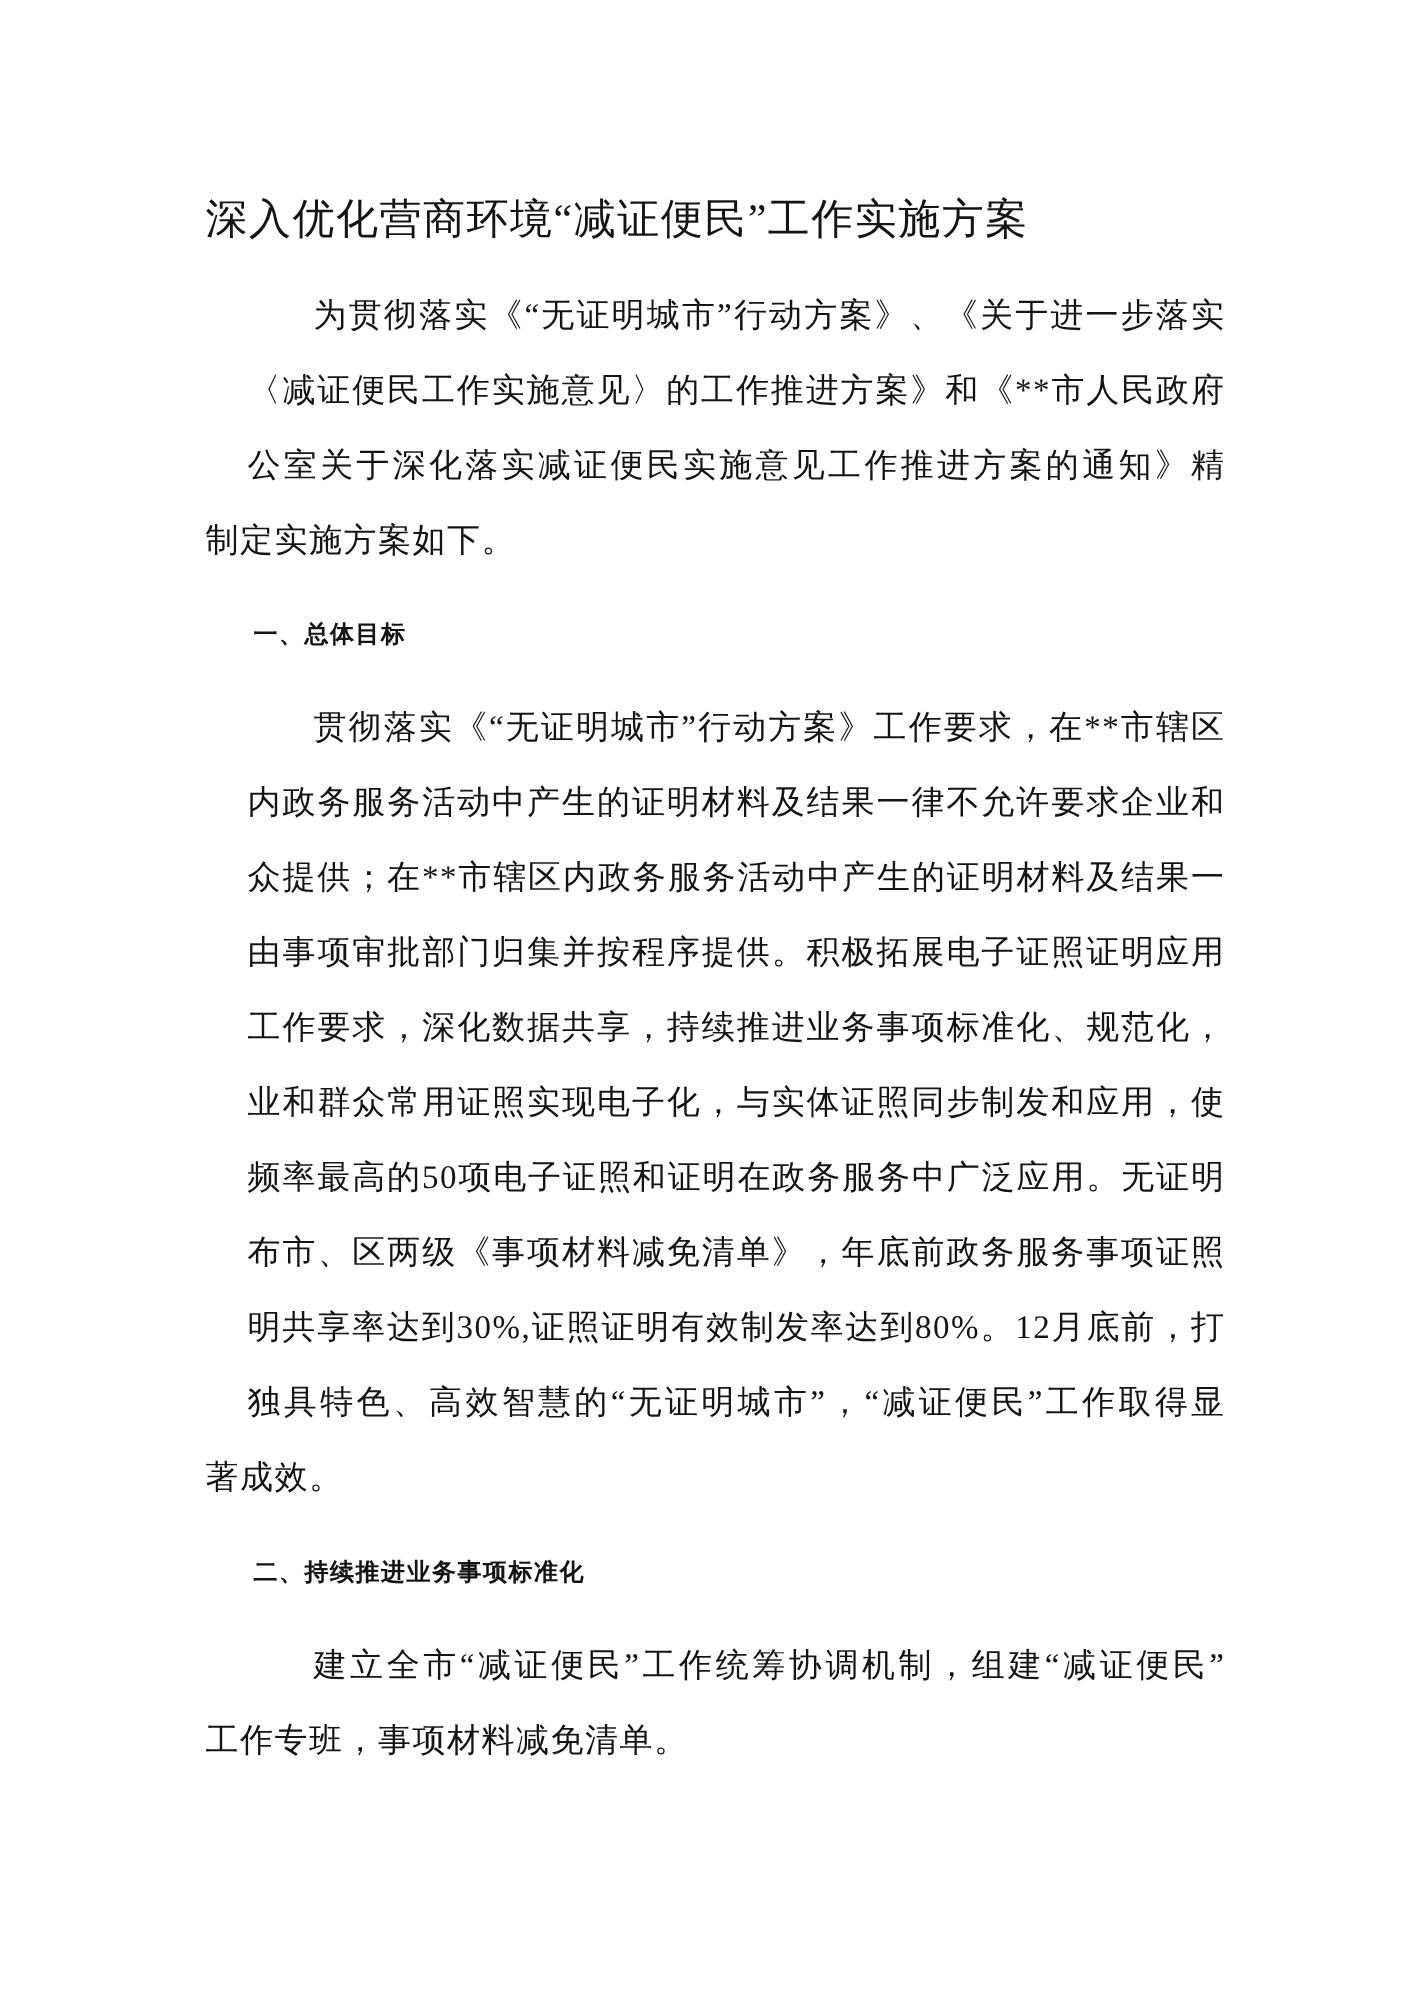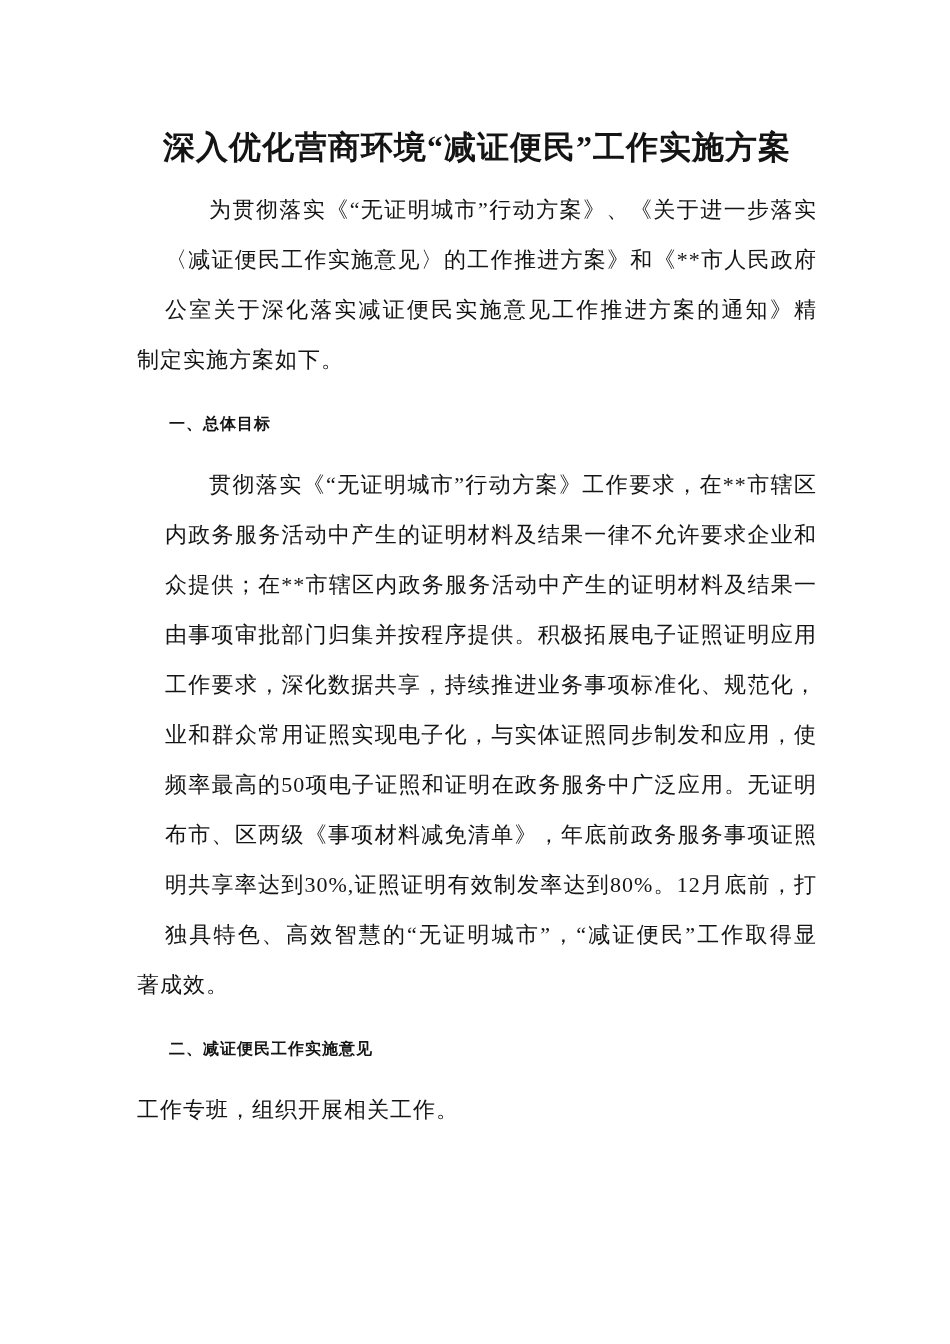--- a/index.html
+++ b/index.html
@@ -11,23 +11,23 @@
     color:#141414;
     font-family:"Liberation Serif","DejaVu Serif",serif;
     overflow:hidden;
   }
   .content{
     margin-left:137px;
     width:680px;
     padding-top:122px;
   }
   .doc-title{
-    font-size:32px;
-    font-weight:bold;
-    text-align:center;
+    font-size:28px;
+    font-weight:normal;
+    text-align:left;
     height:50px;
     line-height:50px;
     letter-spacing:1px;
     margin-bottom:13px;
     white-space:nowrap;
   }
   .line{
     font-size:22px;
     height:50px;
     line-height:50px;
@@ -78,20 +78,21 @@
       <div class="line fill">由事项审批部门归集并按程序提供。积极拓展电子证照证明应用和</div>
       <div class="line fill">工作要求，深化数据共享，持续推进业务事项标准化、规范化，企</div>
       <div class="line fill">业和群众常用证照实现电子化，与实体证照同步制发和应用，使用</div>
       <div class="line fill">频率最高的50项电子证照和证明在政务服务中广泛应用。无证明城市</div>
       <div class="line fill">布市、区两级《事项材料减免清单》，年底前政务服务事项证照证</div>
       <div class="line fill">明共享率达到30%,证照证明有效制发率达到80%。12月底前，打造</div>
       <div class="line fill">独具特色、高效智慧的“无证明城市”，“减证便民”工作取得显</div>
       <div class="line">著成效。</div>
     </div>
 
-    <div class="heading">二、减证便民工作实施意见</div>
+    <div class="heading">二、持续推进业务事项标准化</div>
 
     <div>
-      <div class="line">工作专班，组织开展相关工作。</div>
+      <div class="line fill indent">建立全市“减证便民”工作统筹协调机制，组建“减证便民”</div>
+      <div class="line">工作专班，事项材料减免清单。</div>
     </div>
 
   </div>
 </div>
 
 </body></html>

